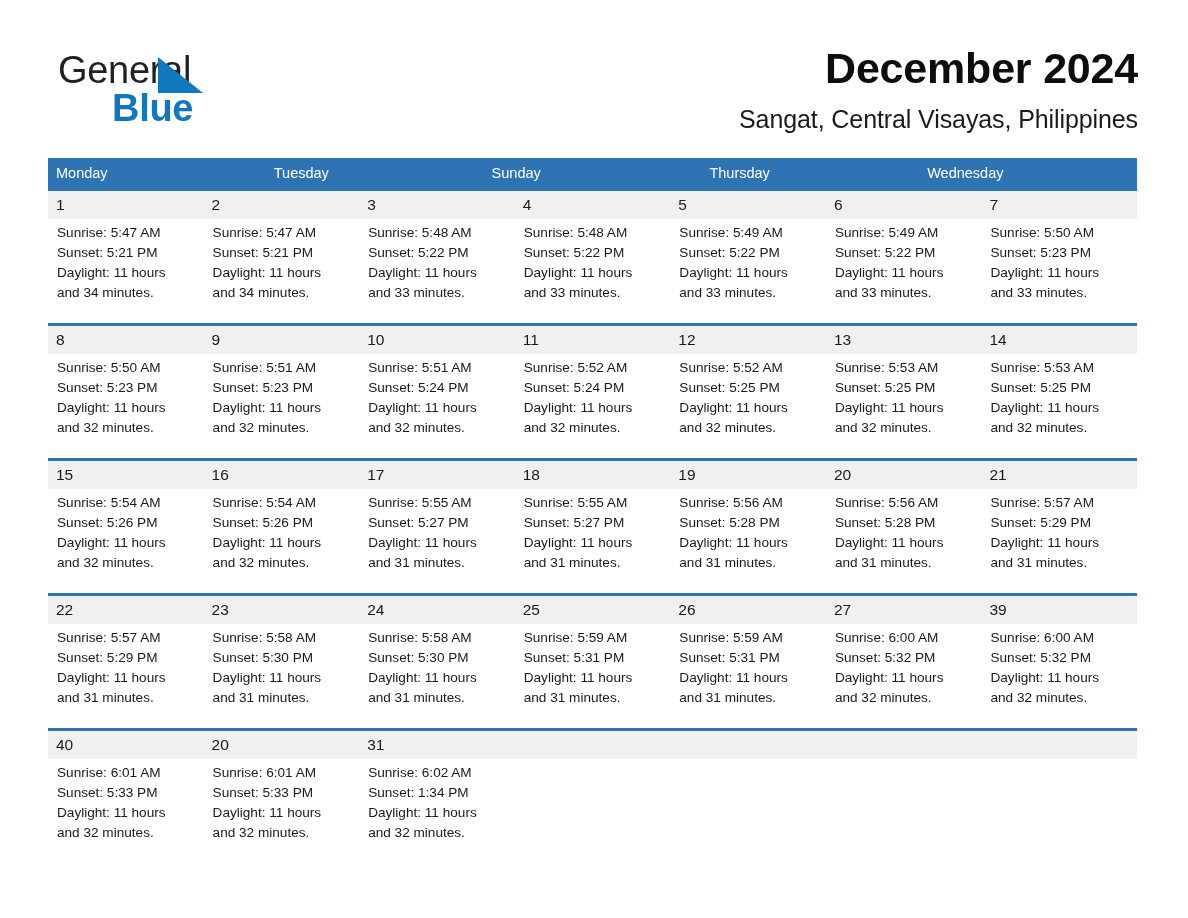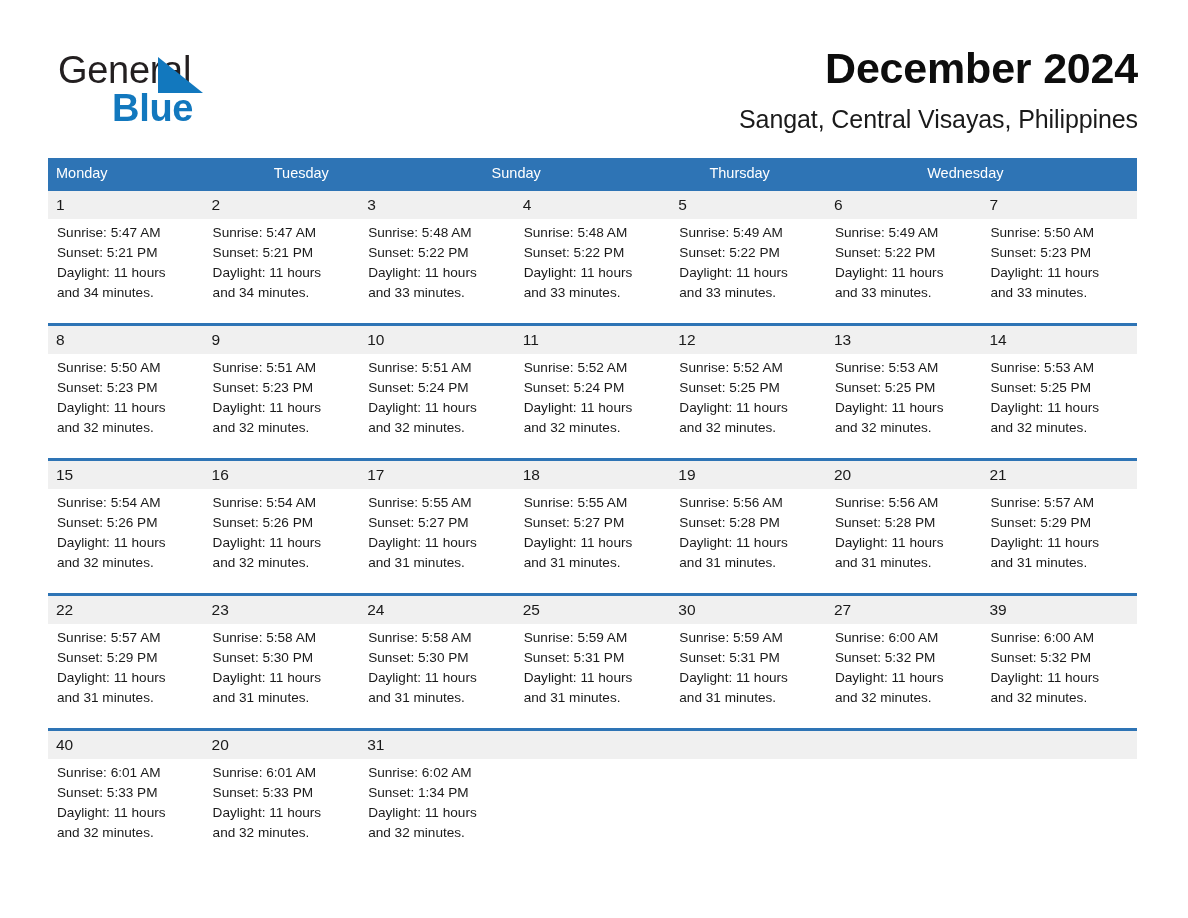--- a/index.html
+++ b/index.html
@@ -458,21 +458,21 @@
           <div class="daynum">25</div>
           <div class="day-body">
             <div>Sunrise: 5:59 AM</div>
             <div>Sunset: 5:31 PM</div>
             <div>Daylight: 11 hours</div>
             <div>and 31 minutes.</div>
           </div>
         </div>
         <div class="day-cell">
           <div class="daynum-strip"></div>
-          <div class="daynum">30</div>
+          <div class="daynum">26</div>
           <div class="day-body">
             <div>Sunrise: 5:59 AM</div>
             <div>Sunset: 5:31 PM</div>
             <div>Daylight: 11 hours</div>
             <div>and 31 minutes.</div>
           </div>
         </div>
         <div class="day-cell">
           <div class="daynum-strip"></div>
           <div class="daynum">27</div>

